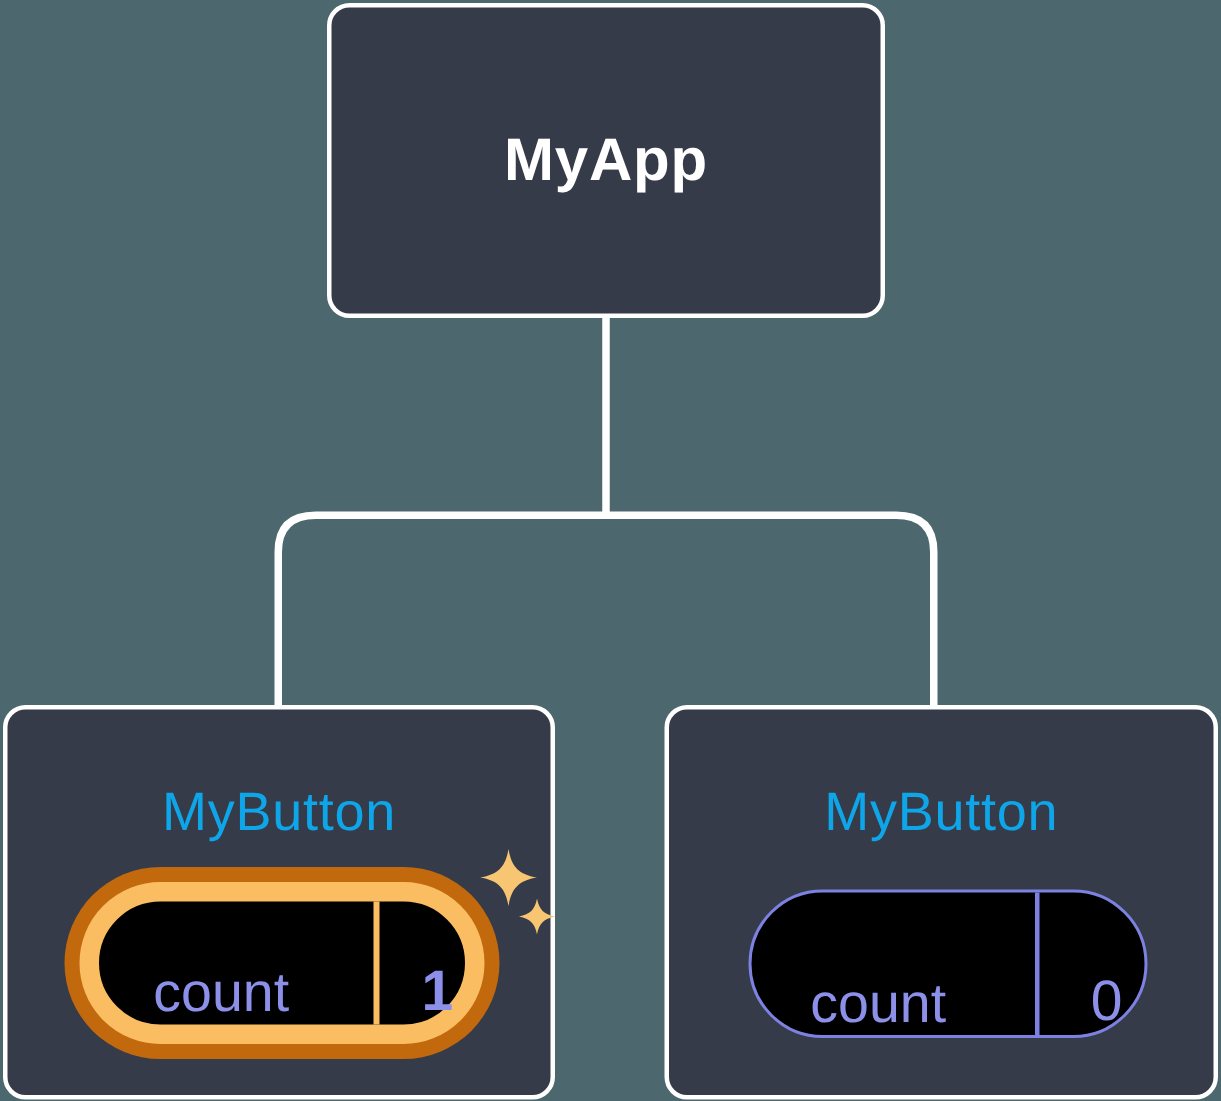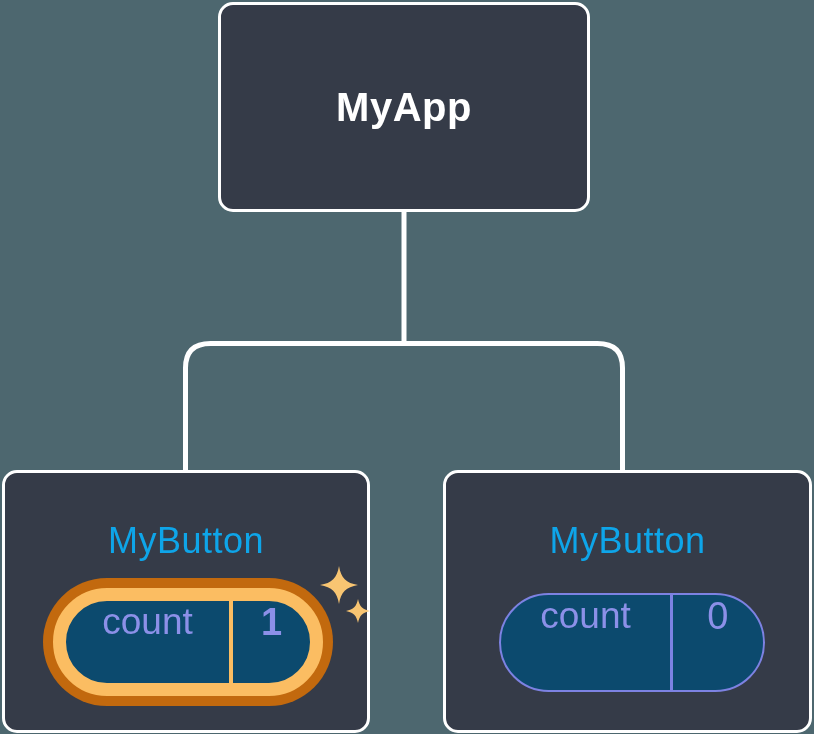--- a/index.html
+++ b/index.html
@@ -31,22 +31,23 @@
   .child-title {
     position: absolute; left: 0; right: 0; top: 47px;
     text-align: center; color: #0ea5e9;
     font-size: 36px; font-weight: 500; letter-spacing: 0.5px;
   }
 
   .pill {
     position: absolute;
     box-sizing: content-box;
     border-radius: 999px;
-    display: flex; align-items: flex-start;
-    background: #0c4a6e;
+    display: flex; align-items: flex-end;
+    background: #000000;
+    gap: 20px;
   }
   .pill-highlight {
     left: 48px; top: 115px;
     width: 244px; height: 82px;
     border: 13px solid #FBBD62;
     box-shadow: 0 0 0 10px #C2690E;
   }
   .pill-plain {
     left: 53px; top: 120px;
     width: 262px; height: 95px;

